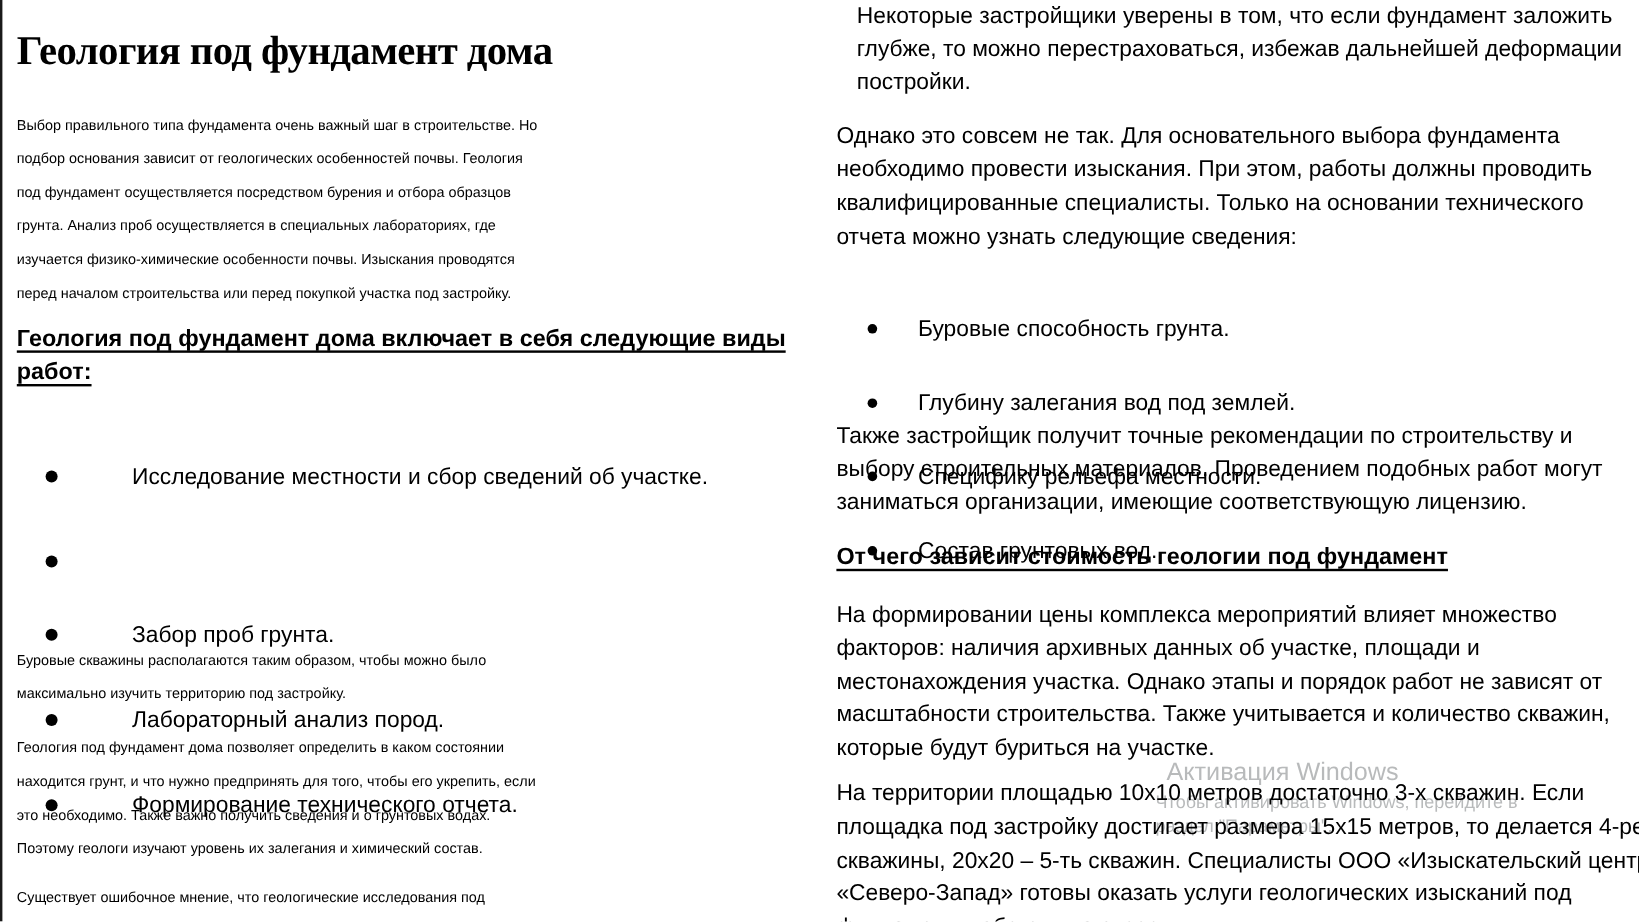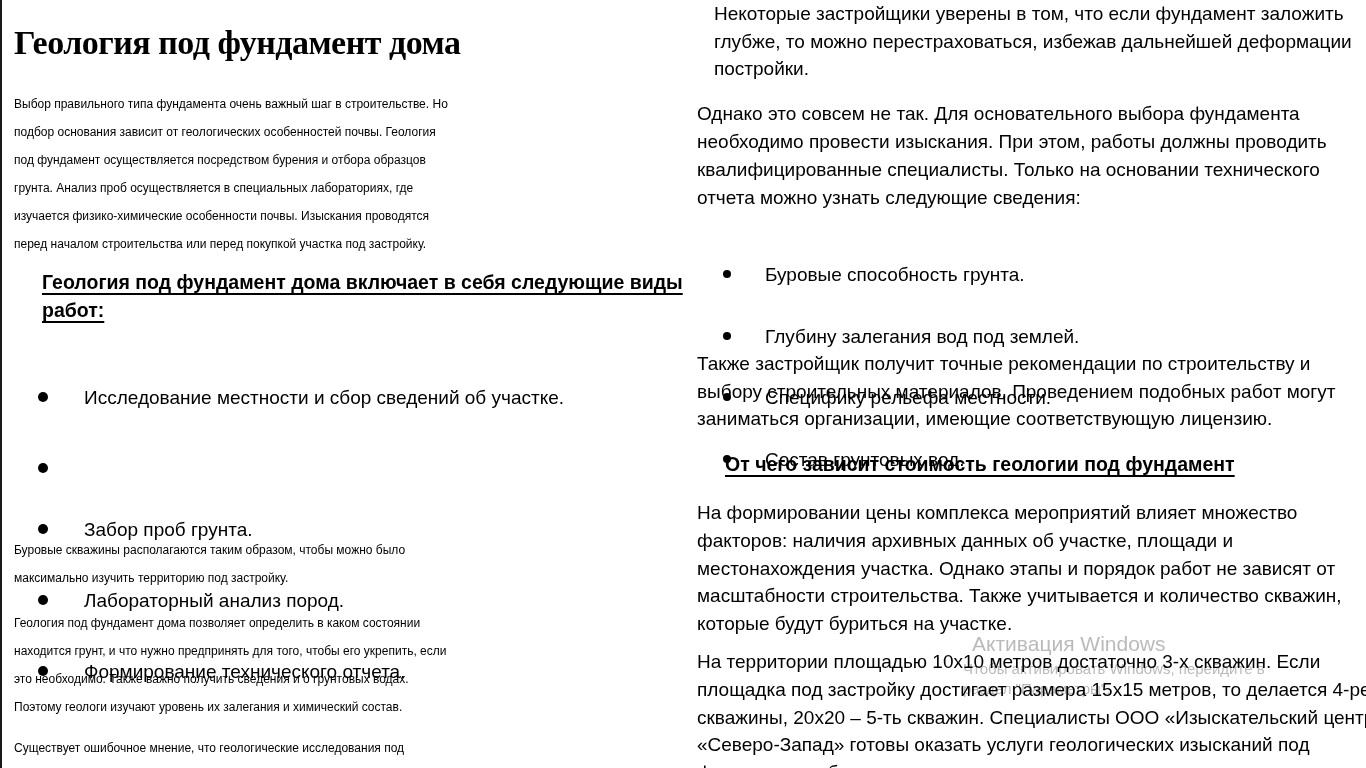--- a/index.html
+++ b/index.html
@@ -30,26 +30,25 @@
     font-size: 34px; font-weight: 700; letter-spacing: -0.5px;
     line-height: 38px; white-space: pre; font-family: Liberation Serif, serif;
   }
   .body-text { font-size: 12px; line-height: 28px; }
   .body-text-r { font-size: 19px; line-height: 27.8px; }
   .heading {
     font-size: 19.5px; font-weight: 700; line-height: 28px;
     text-decoration: underline;
     text-decoration-thickness: 2px;
     text-underline-offset: 4px;
-    margin-left: 28px;
   }
 
   ul.bullets { list-style: none; }
   ul.bullets li { display: flex; align-items: flex-start; white-space: pre; }
-  .ul-left li { line-height: 27px; margin-bottom: 7.7px; padding-left: 24px; font-size: 19px; }
+  .ul-left li { line-height: 27px; margin-bottom: 7.7px; padding-left: 24px; font-size: 19px; gap: 26px; }
   .ul-right li { line-height: 25.7px; margin-bottom: 0; padding-left: 26px; font-size: 19px; }
   .dot {
     flex: 0 0 auto; border-radius: 50%; background: #000;
   }
   .ul-left  .dot { width: 10px; height: 10px; margin-top: 8px;  margin-right: 36px; }
   .ul-right .dot { width: 8px;  height: 8px;  margin-top: 8px;  margin-right: 34px; }
 
   .watermark {
     position: absolute; z-index: 0;
     color: rgba(140,144,146,0.62);

